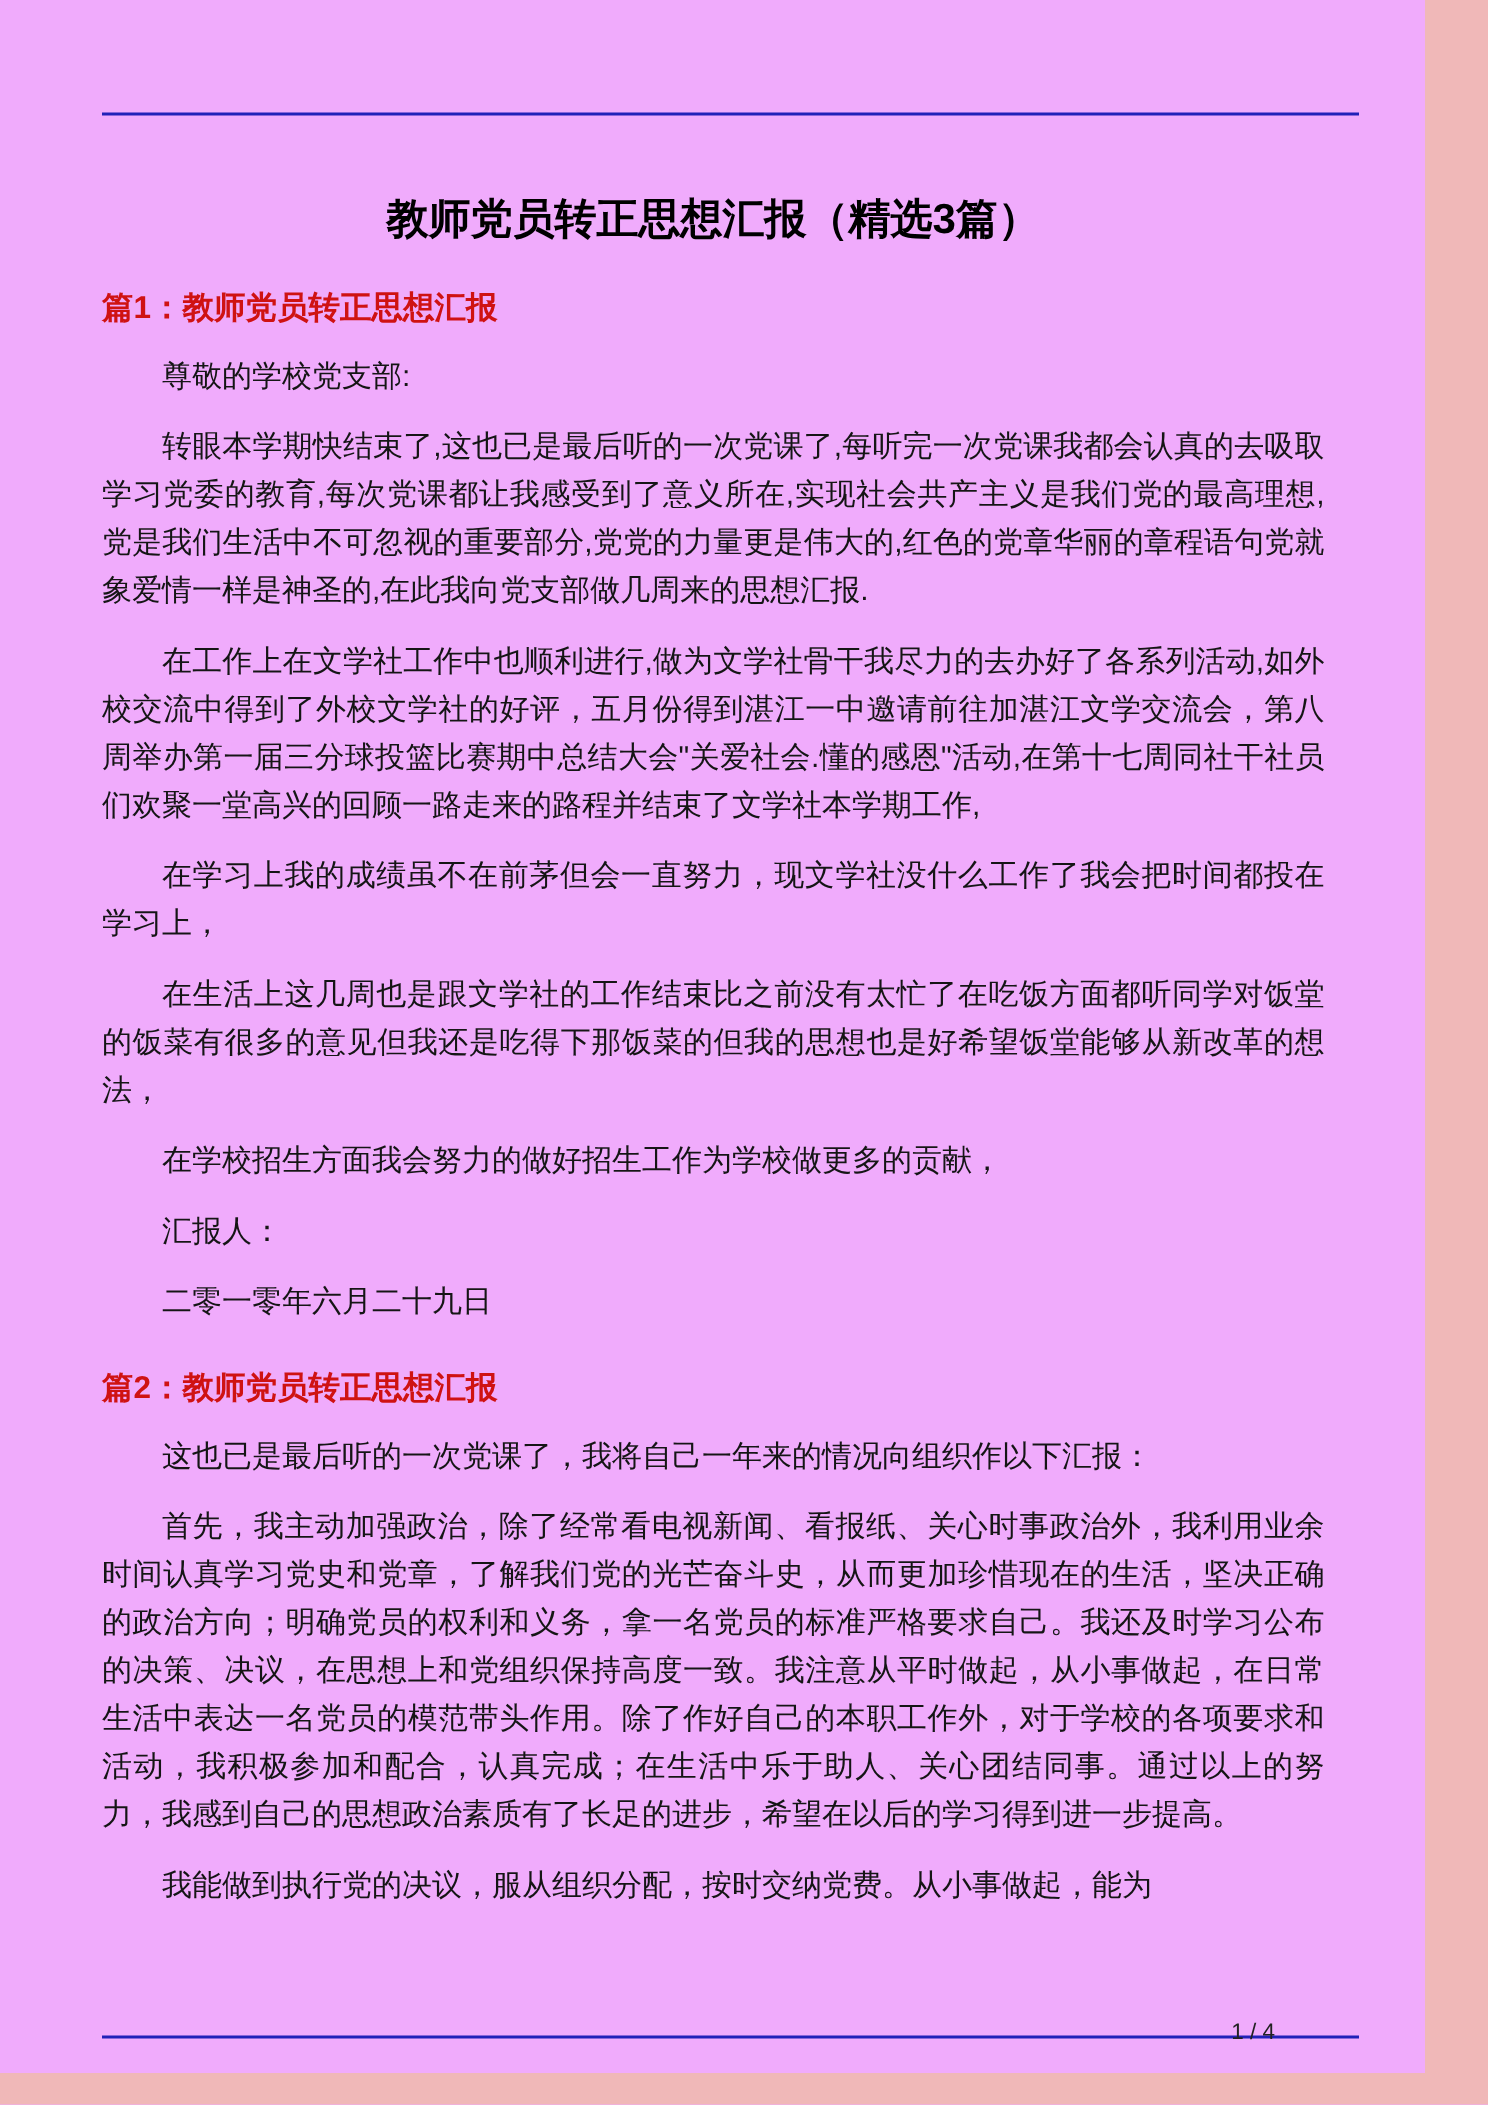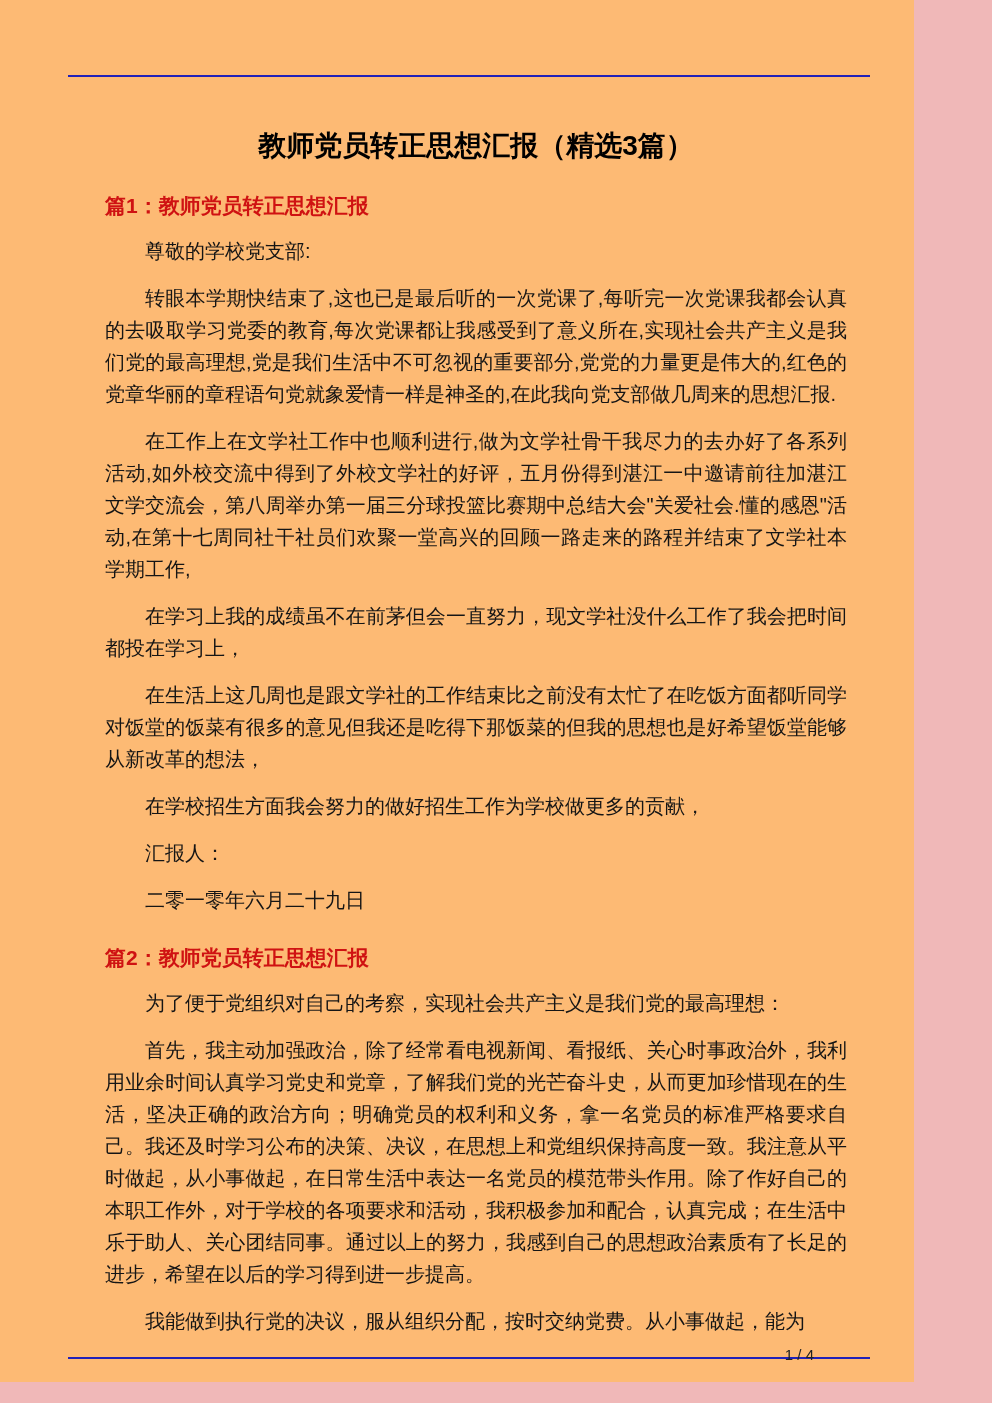--- a/index.html
+++ b/index.html
@@ -9,25 +9,24 @@
     height: 1403px;
     position: relative;
     overflow: hidden;
     background: var(--frame_pink, #f0b8b8);
     font-family: "Liberation Sans", "DejaVu Sans", sans-serif;
   }
   .page {
     position: absolute;
     top: 0;
     left: 0;
-    width: 877px;
+    width: 950px;
     height: 1382px;
-    background: #fdba74;
+    background: #f0abfc;
     color: #111111;
-    padding-left: 37px;
   }
   .rule {
     position: absolute;
     left: 68px;
     right: 44px;
     height: 2px;
     background: var(--rule_blue, #2222bb);
   }
   .top-rule { top: 75px; }
   .bottom-rule { bottom: 23px; }
@@ -84,21 +83,21 @@
           <p class="para">在生活上这几周也是跟文学社的工作结束比之前没有太忙了在吃饭方面都听同学对饭堂的饭菜有很多的意见但我还是吃得下那饭菜的但我的思想也是好希望饭堂能够从新改革的想法，</p>
           <p class="para">在学校招生方面我会努力的做好招生工作为学校做更多的贡献，</p>
           <p class="para">汇报人：</p>
           <p class="para">二零一零年六月二十九日</p>
         </div>
     </section>
 
     <section>
       <h2 class="section-heading">篇2：教师党员转正思想汇报</h2>
       <div class="paragraphs">
-          <p class="para">为了便于党组织对自己的考察，实现社会共产主义是我们党的最高理想：</p>
+          <p class="para">这也已是最后听的一次党课了，我将自己一年来的情况向组织作以下汇报：</p>
           <p class="para">首先，我主动加强政治，除了经常看电视新闻、看报纸、关心时事政治外，我利用业余时间认真学习党史和党章，了解我们党的光芒奋斗史，从而更加珍惜现在的生活，坚决正确的政治方向；明确党员的权利和义务，拿一名党员的标准严格要求自己。我还及时学习公布的决策、决议，在思想上和党组织保持高度一致。我注意从平时做起，从小事做起，在日常生活中表达一名党员的模范带头作用。除了作好自己的本职工作外，对于学校的各项要求和活动，我积极参加和配合，认真完成；在生活中乐于助人、关心团结同事。通过以上的努力，我感到自己的思想政治素质有了长足的进步，希望在以后的学习得到进一步提高。</p>
           <p class="para">我能做到执行党的决议，服从组织分配，按时交纳党费。从小事做起，能为</p>
         </div>
     </section>
   </div>
 
   <div class="rule bottom-rule"></div>
 
   <div class="footer">
     <span>1 / 4</span>

